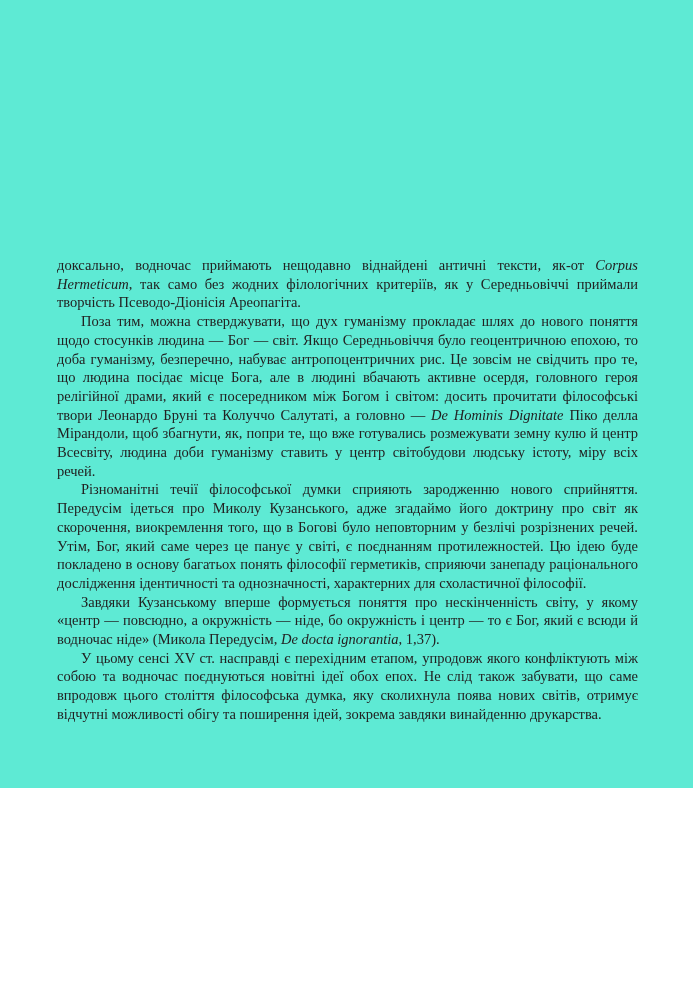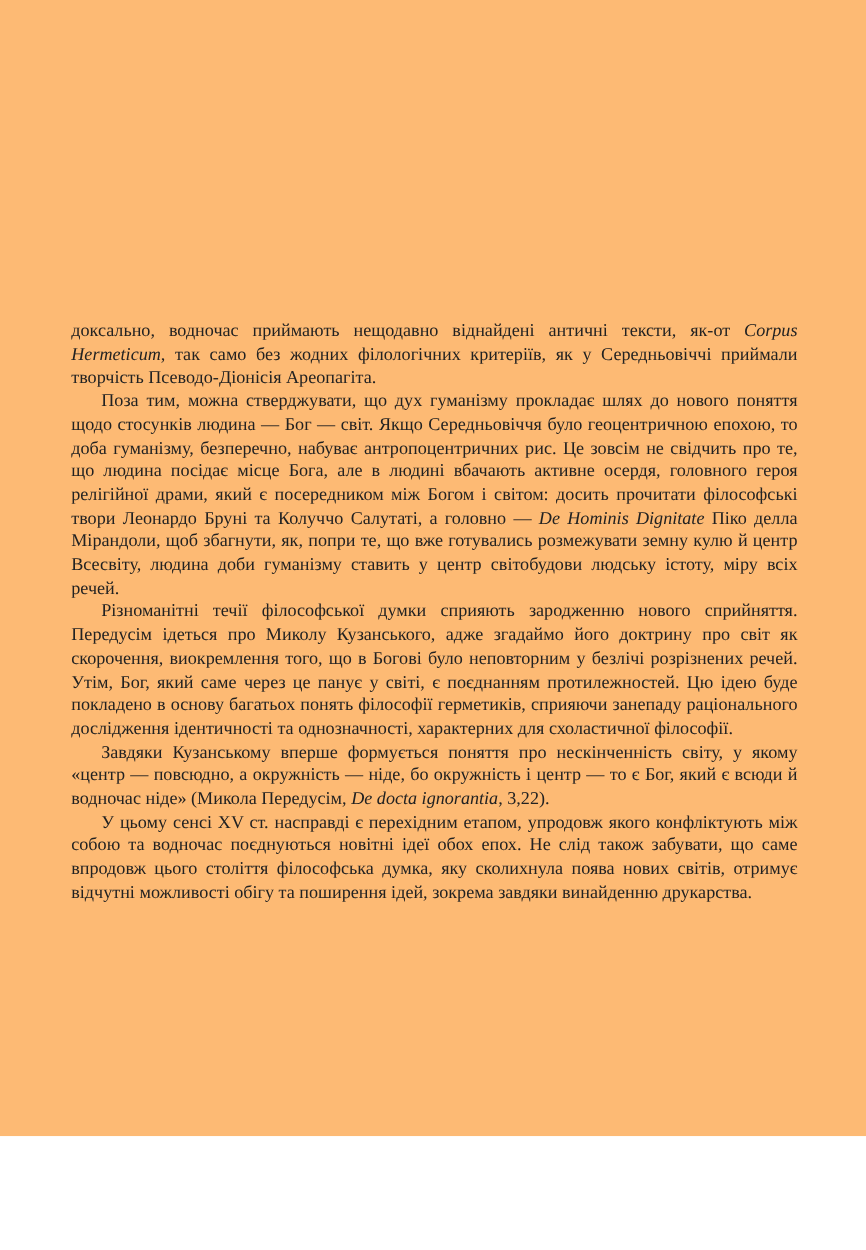--- a/index.html
+++ b/index.html
@@ -3,22 +3,22 @@
 <meta charset="utf-8">
 <style>
   html, body {
     margin: 0;
     padding: 0;
     background: #ffffff;
   }
   .page {
     position: relative;
     width: 693px;
-    height: 909px;
-    background: #fdba74;
+    height: 788px;
+    background: #5eead4;
     overflow: hidden;
   }
   .text-block {
     position: absolute;
     left: 57px;
     top: 256px;
     width: 581px;
     font-family: "Liberation Serif", "DejaVu Serif", serif;
     font-size: 14.5px;
     line-height: 18.7px;
@@ -38,16 +38,16 @@
   }
 </style>
 </head>
 <body>
 
 <div class="page">
   <div class="text-block">
       <p class="para"><span>доксально, водночас приймають нещодавно віднайдені античні тексти, як-от </span><i>Corpus Hermeticum</i><span>, так само без жодних філологічних критеріїв, як у Середньовіччі приймали творчість Псеводо-Діонісія Ареопагіта.</span></p>
       <p class="para indent"><span>Поза тим, можна стверджувати, що дух гуманізму прокладає шлях до нового по­няття щодо стосунків людина — Бог — світ. Якщо Середньовіччя було геоцентричною епохою, то доба гуманізму, безперечно, набуває антропоцентричних рис. Це зовсім не свідчить про те, що людина посідає місце Бога, але в людині вбачають активне осердя, головного героя релігійної драми, який є посередником між Богом і світом: досить прочитати філософські твори Леонардо Бруні та Колуччо Салутаті, а головно — </span><i>De Hominis Dignitate</i><span> Піко делла Мірандоли, щоб збагнути, як, попри те, що вже готувались розмежувати земну кулю й центр Всесвіту, людина доби гуманізму ставить у центр світобудови людську істоту, міру всіх речей.</span></p>
       <p class="para indent"><span>Різноманітні течії філософської думки сприяють зародженню нового сприйняття. Передусім ідеться про Миколу Кузанського, адже згадаймо його доктрину про світ як скорочення, виокремлення того, що в Богові було неповторним у безлічі розрізнених речей. Утім, Бог, який саме через це панує у світі, є поєднанням протилежностей. Цю ідею буде покладено в основу багатьох понять філософії герметиків, сприяючи зане­паду раціонального дослідження ідентичності та однозначності, характерних для схо­ластичної філософії.</span></p>
-      <p class="para indent"><span>Завдяки Кузанському вперше формується поняття про нескінченність світу, у яко­му «центр — повсюдно, а окружність — ніде, бо окружність і центр — то є Бог, який є всюди й водночас ніде» (Микола Передусім, </span><i>De docta ignorantia</i><span>, 3,22).</span></p>
+      <p class="para indent"><span>Завдяки Кузанському вперше формується поняття про нескінченність світу, у яко­му «центр — повсюдно, а окружність — ніде, бо окружність і центр — то є Бог, який є всюди й водночас ніде» (Микола Передусім, </span><i>De docta ignorantia</i><span>, 1,37).</span></p>
       <p class="para indent"><span>У цьому сенсі XV ст. насправді є перехідним етапом, упродовж якого конфліктують між собою та водночас поєднуються новітні ідеї обох епох. Не слід також забувати, що саме впродовж цього століття філософська думка, яку сколихнула поява нових світів, отримує відчутні можливості обігу та поширення ідей, зокрема завдяки винайденню друкарства.</span></p>
     </div>
 </div>
 
 </body></html>

